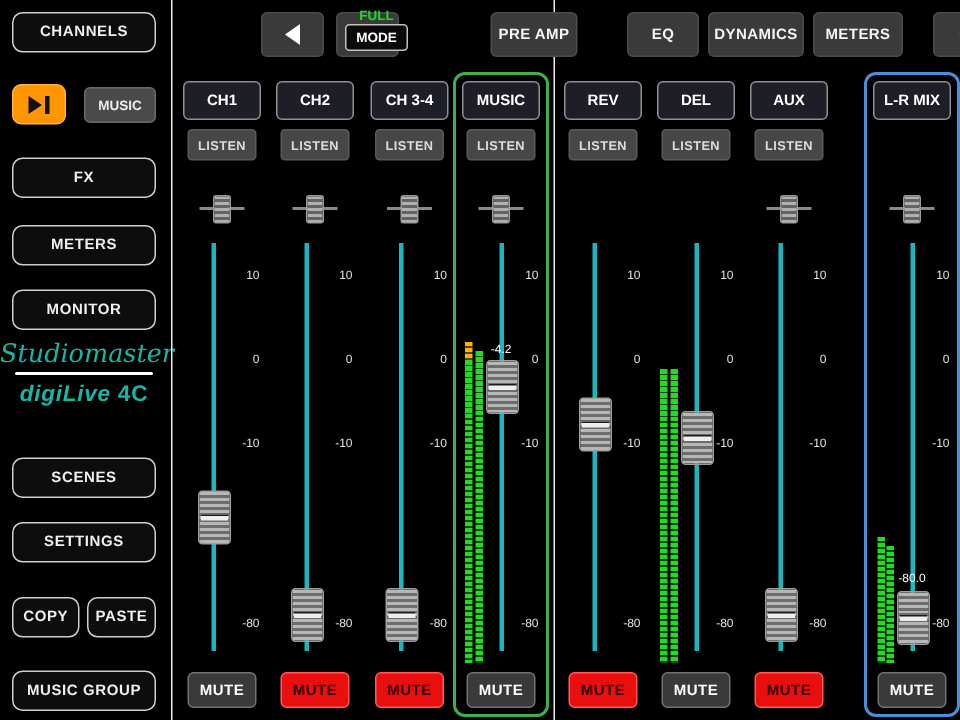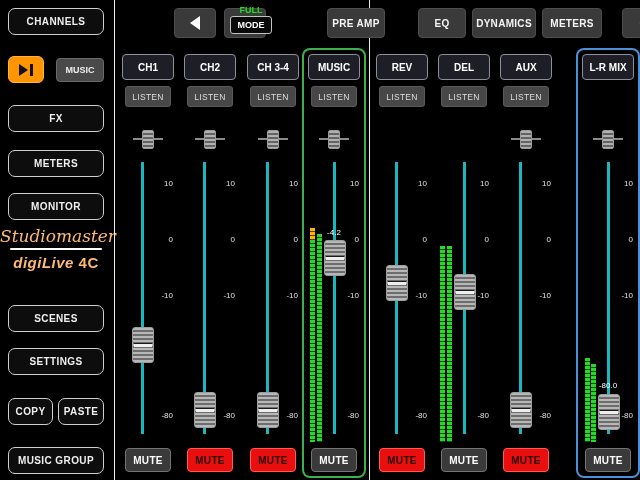--- a/index.html
+++ b/index.html
@@ -11,21 +11,21 @@
   .sidebar{position:absolute;left:0;top:0;width:112px;height:480px;background:#000;}
   .sbtn{position:absolute;left:8px;width:96px;height:27px;background:#0d0d0d;
         border:1px solid #cfcfcf;border-radius:7px;color:#efefef;font-size:10px;
         font-weight:bold;letter-spacing:.4px;display:flex;align-items:center;justify-content:center;}
   .play{position:absolute;left:8px;top:56px;width:36px;height:27px;background:#ff9500;
         border:1px solid #ffb340;border-radius:6px;display:flex;align-items:center;justify-content:center;gap:2px;}
   .play .tri{width:0;height:0;border-left:9px solid #111;border-top:6px solid transparent;border-bottom:6px solid transparent;}
   .play .bar{width:3px;height:12px;background:#111;}
   .musicbtn{position:absolute;left:56px;top:58px;width:48px;height:24px;background:#4a4a4a;
         border:1px solid #6a6a6a;border-radius:4px;color:#eee;font-size:9px;font-weight:bold;}
-  .brand{position:absolute;left:0;top:226px;width:112px;text-align:center;color:#fdba74;}
+  .brand{position:absolute;left:0;top:226px;width:112px;text-align:center;color:#14b8a6;}
   .brand-script{font-family:"DejaVu Serif",serif;font-style:italic;font-size:17px;}
   .brand-underline{width:92px;height:2px;background:#fff;margin:2px auto 4px auto;border-radius:2px;}
   .brand-digi{font-size:15px;font-weight:bold;font-style:italic;letter-spacing:.5px;}
   .brand-digi .fourc{font-style:normal;}
 
   
   .tbtn{position:absolute;top:8px;height:30px;background:#3a3a3a;border:1px solid #4d4d4d;
         border-radius:4px;color:#f5f5f5;font-size:10px;font-weight:bold;letter-spacing:.3px;
         display:flex;align-items:center;justify-content:center;margin-left:44px;}
   .arrow-left-glyph{width:0;height:0;border-right:10px solid #fff;border-top:7px solid transparent;border-bottom:7px solid transparent;}
@@ -37,21 +37,21 @@
 
   .vline{position:absolute;top:0;width:1px;height:480px;background:#ededed;}
 
   
   .strip{position:absolute;top:50px;width:60px;height:426px;}
   .strip.sel-green{box-shadow:0 0 0 2px #3faf4c;border-radius:6px;}
   .strip.sel-blue{box-shadow:0 0 0 2px #4a90d8;border-radius:6px;}
   .chname{position:absolute;top:4px;left:4px;right:4px;height:26px;background:#1e1e26;
         border:1px solid #8f8f9c;border-radius:4px;color:#fff;font-size:10px;font-weight:bold;width:52px;}
   .listen{position:absolute;top:36px;left:7px;width:46px;height:21px;background:#474747;
-        border:1px solid #5a5a5a;border-radius:3px;color:#ddd;font-size:8.5px;font-weight:normal;letter-spacing:.3px;}
+        border:1px solid #5a5a5a;border-radius:3px;color:#ddd;font-size:8.5px;font-weight:bold;letter-spacing:.3px;}
   .pan{position:absolute;top:80px;left:15px;width:30px;height:18px;}
   .pan::before{content:"";position:absolute;left:0;right:0;top:8px;height:2px;background:#8a8a8a;}
   .pan-cap{position:relative;width:10px;height:17px;margin:0 auto;border:1px solid #9a9a9a;border-radius:2px;
         background:repeating-linear-gradient(to bottom,#b0b0b0 0 2px,#636363 2px 4px);}
   .fader-area{position:absolute;top:104px;left:0;right:0;height:292px;}
   .track{position:absolute;left:23px;top:8px;width:3px;height:272px;background:#19b8c0;}
   .stereo .track{left:29px;}
   .scale span{position:absolute;right:5px;font-size:8px;color:#e0e0e0;line-height:9px;}
   .cap{position:absolute;left:14px;width:20px;height:34px;border:1px solid #9d9d9d;border-radius:3px;
         background:repeating-linear-gradient(to bottom,#b7b7b7 0 2px,#6d6d6d 2px 4px);}

